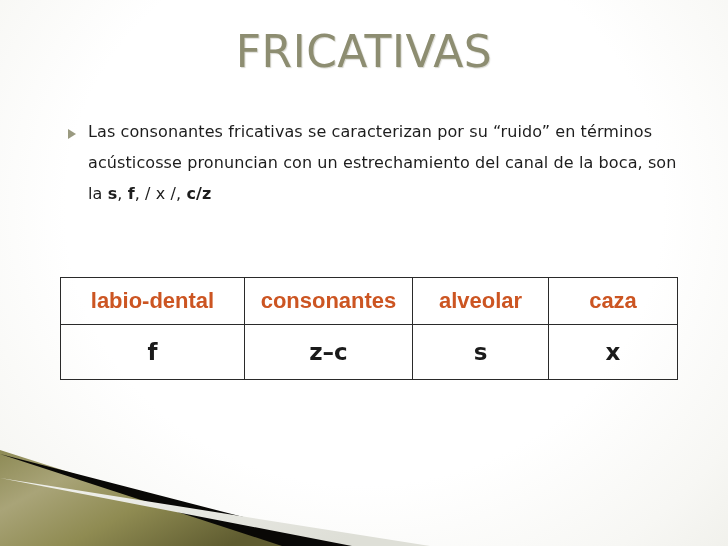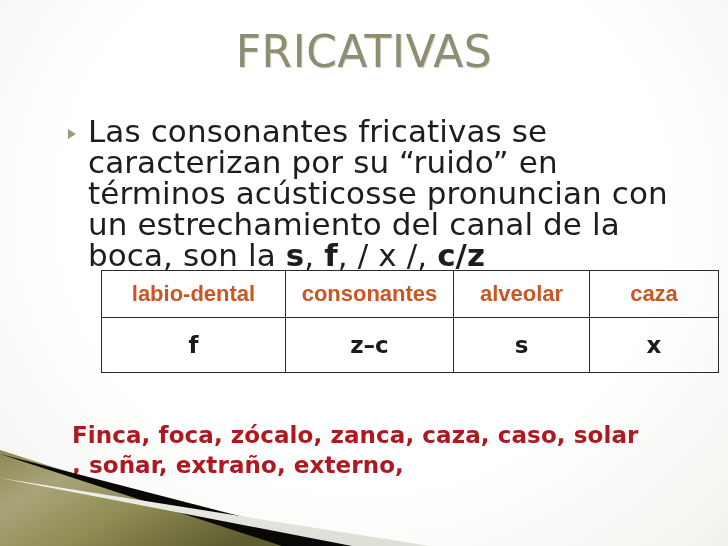--- a/index.html
+++ b/index.html
@@ -53,37 +53,36 @@
     width: 22px;
     padding-top: 12px;
     font-size: 15px;
     line-height: 1;
     color: #9a9a80;
   }
   .bullet-marker svg { display: block; }
   .body-text {
     flex: 1 1 auto;
     font-family: "DejaVu Sans", sans-serif;
-    font-size: 31px;
+    font-size: 16px;
     line-height: 31px;
     color: #1d1d1d;
     letter-spacing: 0.1px;
   }
   .body-text b { font-weight: bold; }
   .body-text .plain { font-weight: normal; }
 
   
   .phon-table {
     position: absolute;
     left: 60px;
-    top: 270px;
+    top: 277px;
     width: 613px;
     border-collapse: collapse;
     table-layout: fixed;
-    margin-left: 41px;
   }
   .phon-table td {
     border: 1.6px solid #2a2a2a;
     text-align: center;
     vertical-align: middle;
     padding: 0;
   }
   .phon-table .hdr td {
     height: 46px;
     font-family: "Liberation Sans", sans-serif;
@@ -161,24 +160,20 @@
       </tr>
       <tr class="row">
         <td class="col-1">f</td>
         <td class="col-2">z–c</td>
         <td class="col-3">s</td>
         <td class="col-4">x</td>
       </tr>
     </tbody>
   </table>
 
-  <div class="examples">
-    <span class="line">Finca, foca, zócalo, zanca, caza, caso, solar</span>
-    <span class="line">, soñar, extraño, externo,</span>
-  </div>
 
   <div class="decor">
     <svg width="470" height="110" viewBox="0 0 470 110" preserveAspectRatio="none" aria-hidden="true">
       <defs>
         <linearGradient id="oliveGrad" x1="0" y1="0" x2="1" y2="0.6">
           <stop offset="0%" stop-color="#8d8a55"></stop>
           <stop offset="28%" stop-color="#a9a478"></stop>
           <stop offset="60%" stop-color="#8f8b52"></stop>
           <stop offset="100%" stop-color="#5f5c30"></stop>
         </linearGradient>

